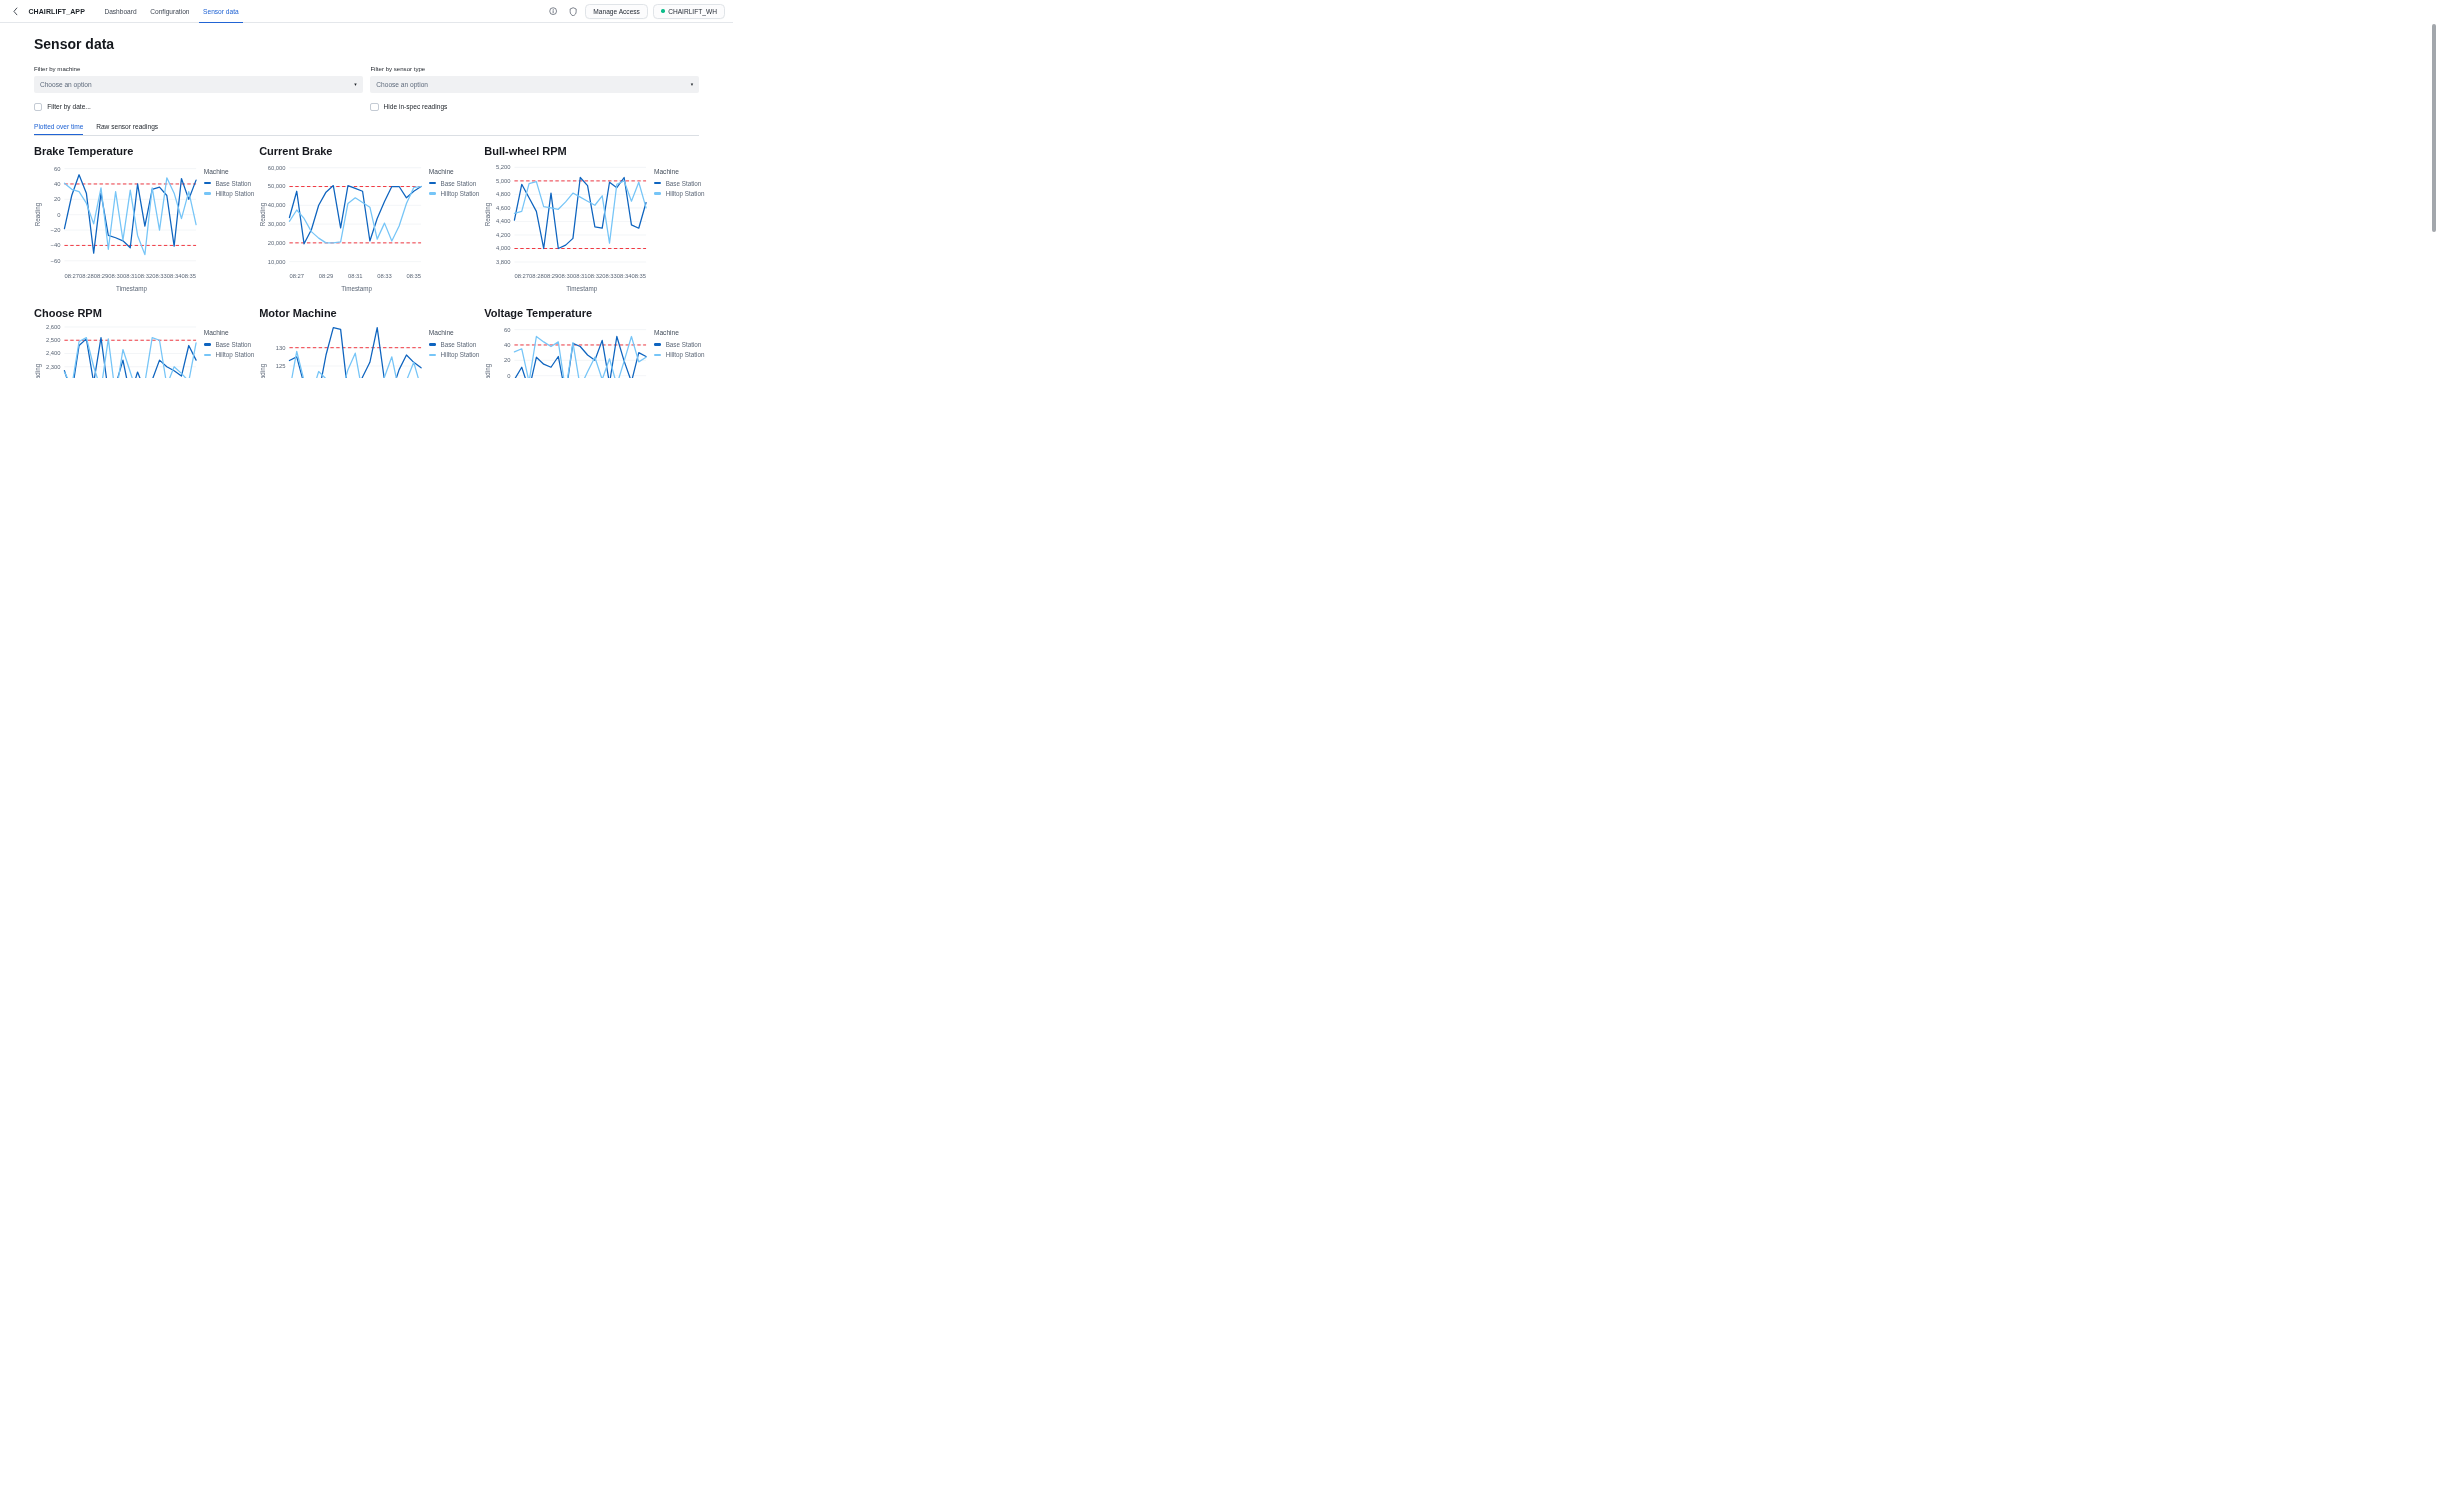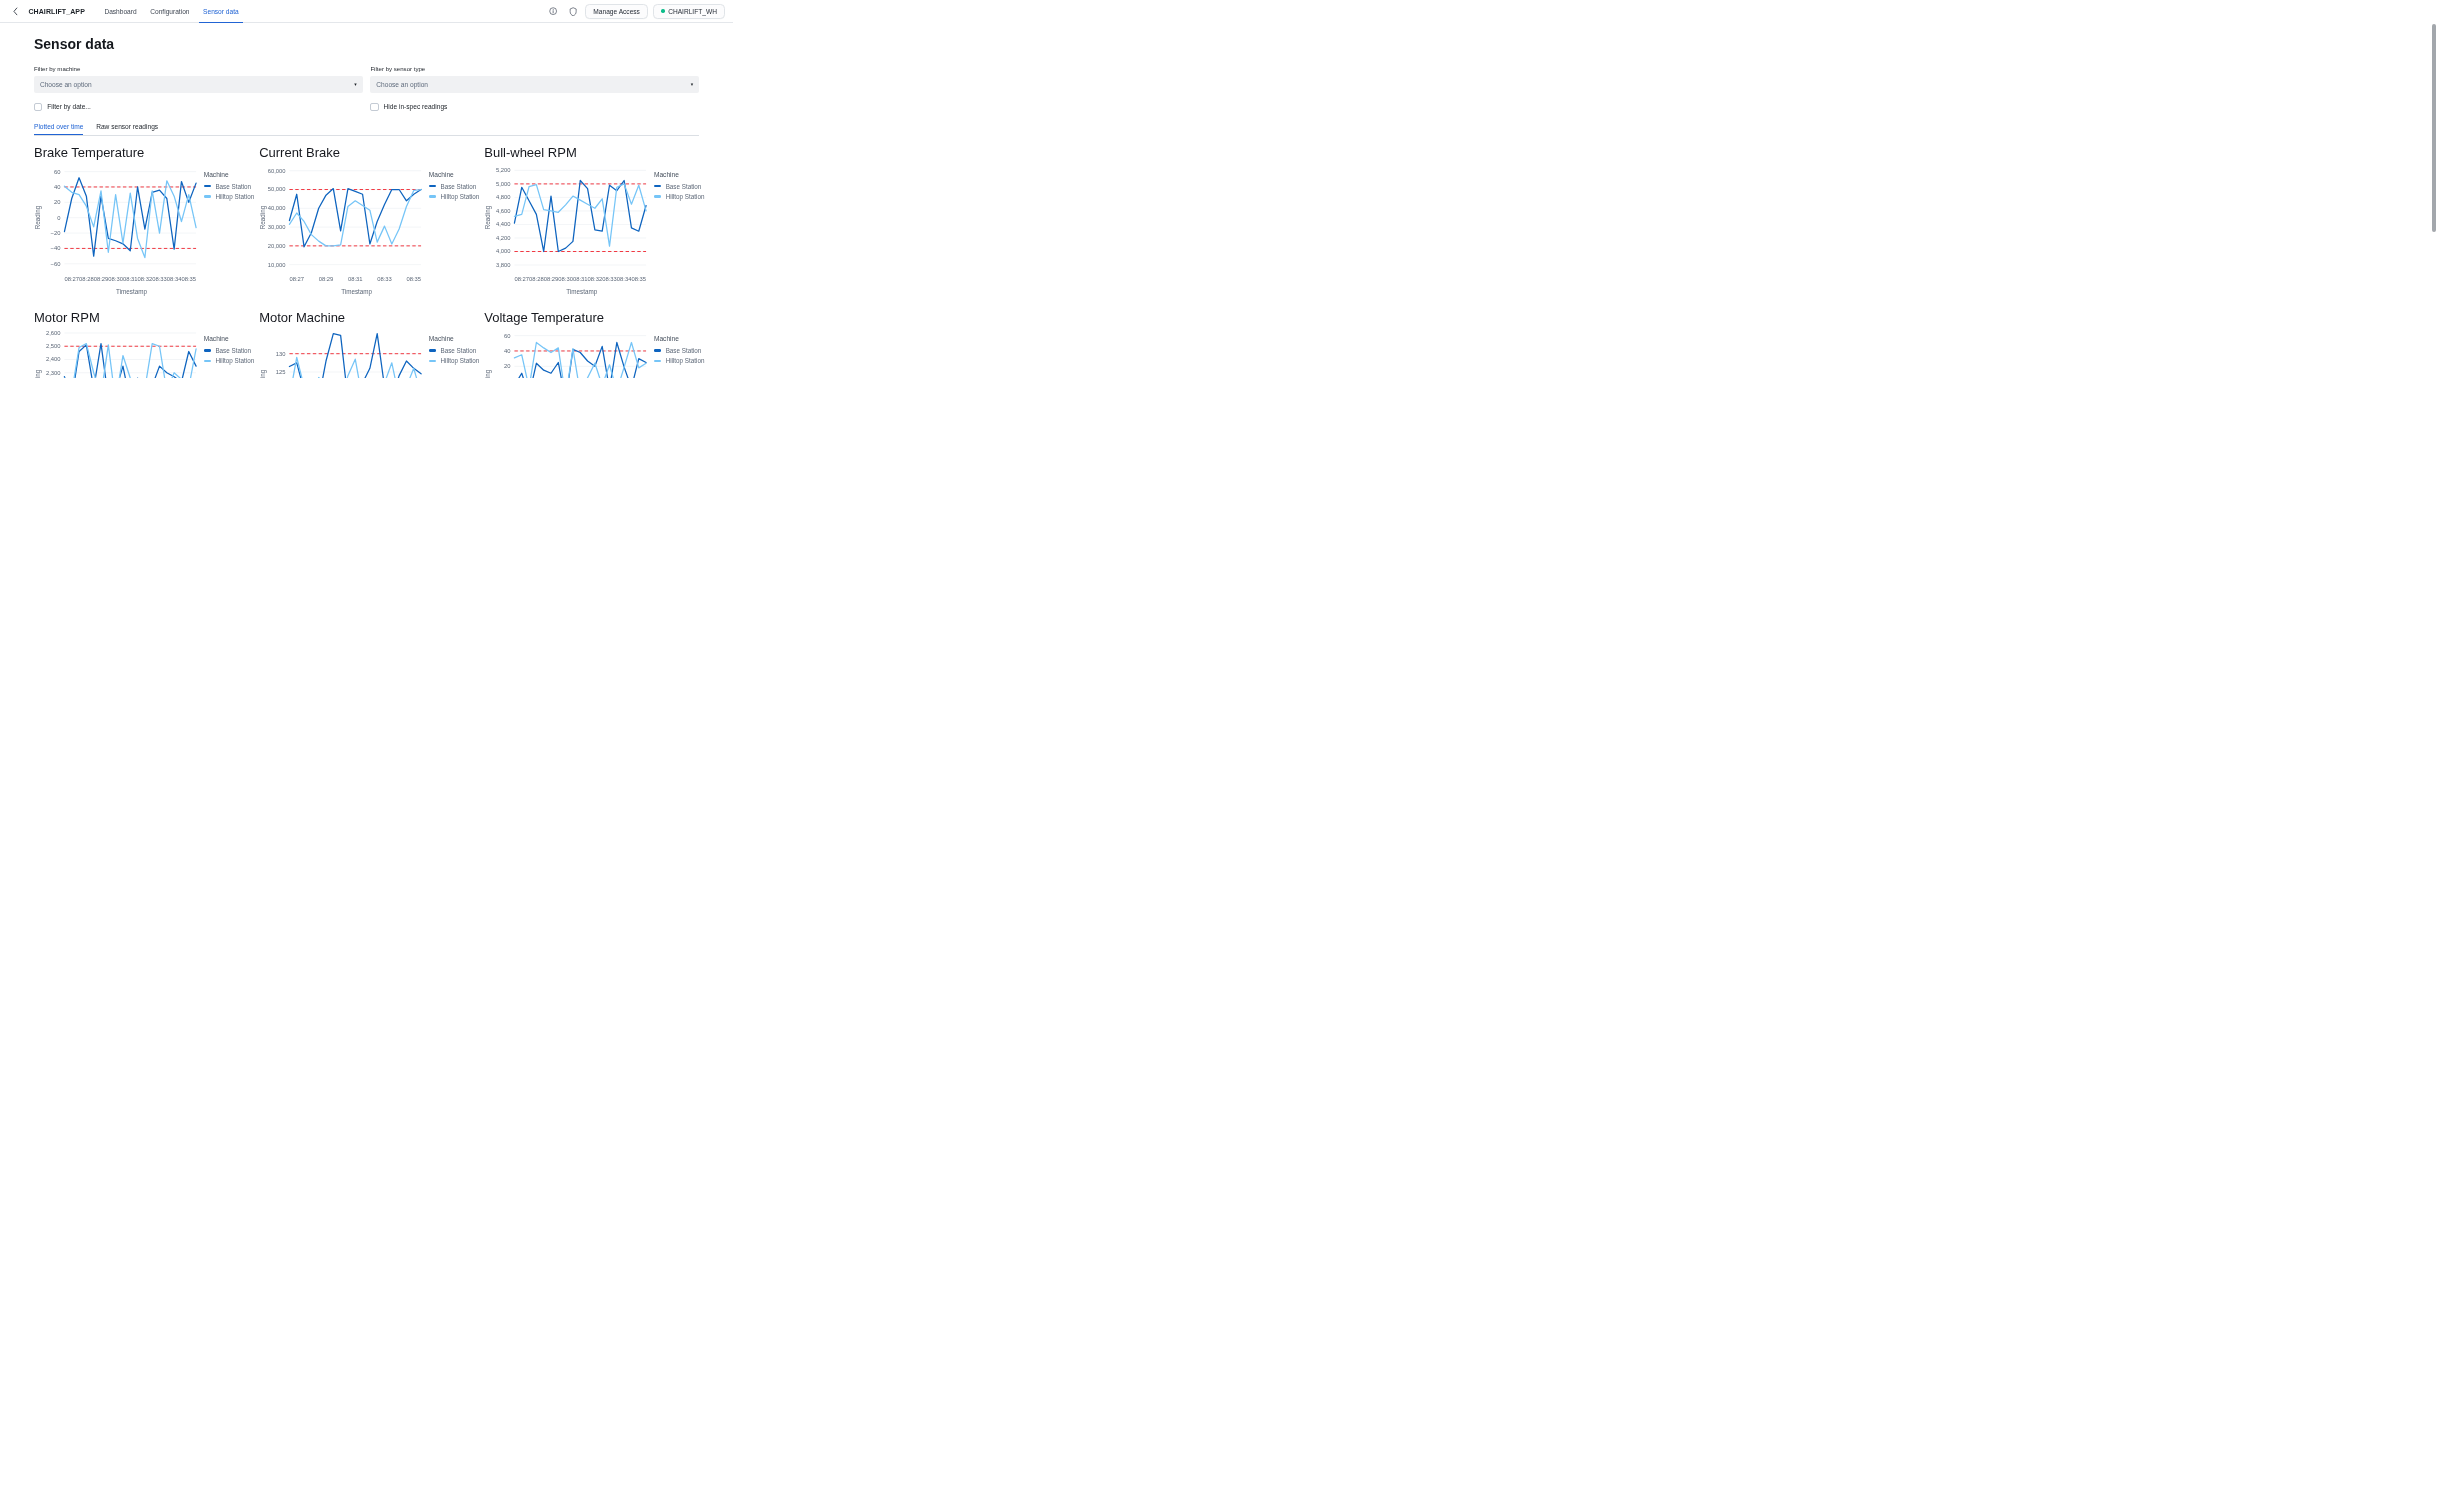--- a/index.html
+++ b/index.html
@@ -44,21 +44,21 @@
   .view-tabs { margin-top:11.7px; position:relative; }
   .view-tabs .tabs { display:flex; gap:12.7px; }
   .view-tab { font-size:6.6px; padding-bottom:5.4px; cursor:pointer; color:#252a31; position:relative; }
   .view-tab.active { color:#2164d4; }
   .view-tab.active::after { content:""; position:absolute; left:0; right:0; bottom:0; height:1.5px; background:#2164d4; z-index:2; }
   .view-tabs .rule { position:absolute; left:0; right:0; bottom:0; height:0.5px; background:#dbdfe4; }
 
   
   .charts-row { display:grid; grid-template-columns:repeat(3,1fr); column-gap:4.9px; margin-top:9.8px; }
   .charts-row.second { margin-top:14.6px; }
-  .chart-title { font-size:13px; font-weight:normal; color:#17191f; margin-bottom:3.9px; }
+  .chart-title { font-size:11px; font-weight:bold; color:#17191f; margin-bottom:3.9px; }
   .chart-body { display:flex; align-items:flex-start; }
   .y-axis-label { width:7.8px; height:107px; display:flex; align-items:center; justify-content:center; }
   .y-axis-label span { transform:rotate(-90deg); white-space:nowrap; font-size:6.3px; color:#5c6777; }
   .plot-col { display:flex; flex-direction:column; }
   .x-axis-label { width:157px; padding-left:22.4px; text-align:center; font-size:6.3px; color:#5c6777;
     margin-top:1px; }
   .legend { margin-left:4.9px; margin-top:6.8px; }
   .legend-title { font-size:6.6px; color:#454f5c; margin-bottom:4.9px; }
   .legend-item { display:flex; align-items:center; gap:4.4px; margin-bottom:3.4px; }
   .legend-swatch { width:7.3px; height:2.4px; border-radius:1.2px; flex:0 0 auto; }
@@ -289,21 +289,21 @@
             <div class="legend-item">
               <span class="legend-swatch" style="background: rgb(118, 197, 247);"></span>
               <span class="legend-label">Hilltop Station</span>
             </div>
           </div>
         </div>
       </div>
   </div>
   <div class="charts-row second">
     <div class="chart">
-        <div class="chart-title">Motor RPM</div>
+        <div class="chart-title">Choose RPM</div>
         <div class="chart-body">
           <div class="y-axis-label">
             <span>Reading</span>
           </div>
           <div class="plot-col">
             <svg width="157" height="123" viewBox="0 0 322 252">
               <line x1="46" x2="316" y1="10.07843137254902" y2="10.07843137254902" stroke="#e7eaee" stroke-width="1"></line>
               <text x="38" y="14.07843137254902" text-anchor="end" font-size="12" fill="#5c6777">2,600</text>
               <line x1="46" x2="316" y1="37.26797385620915" y2="37.26797385620915" stroke="#e7eaee" stroke-width="1"></line>
               <text x="38" y="41.26797385620915" text-anchor="end" font-size="12" fill="#5c6777">2,500</text>

